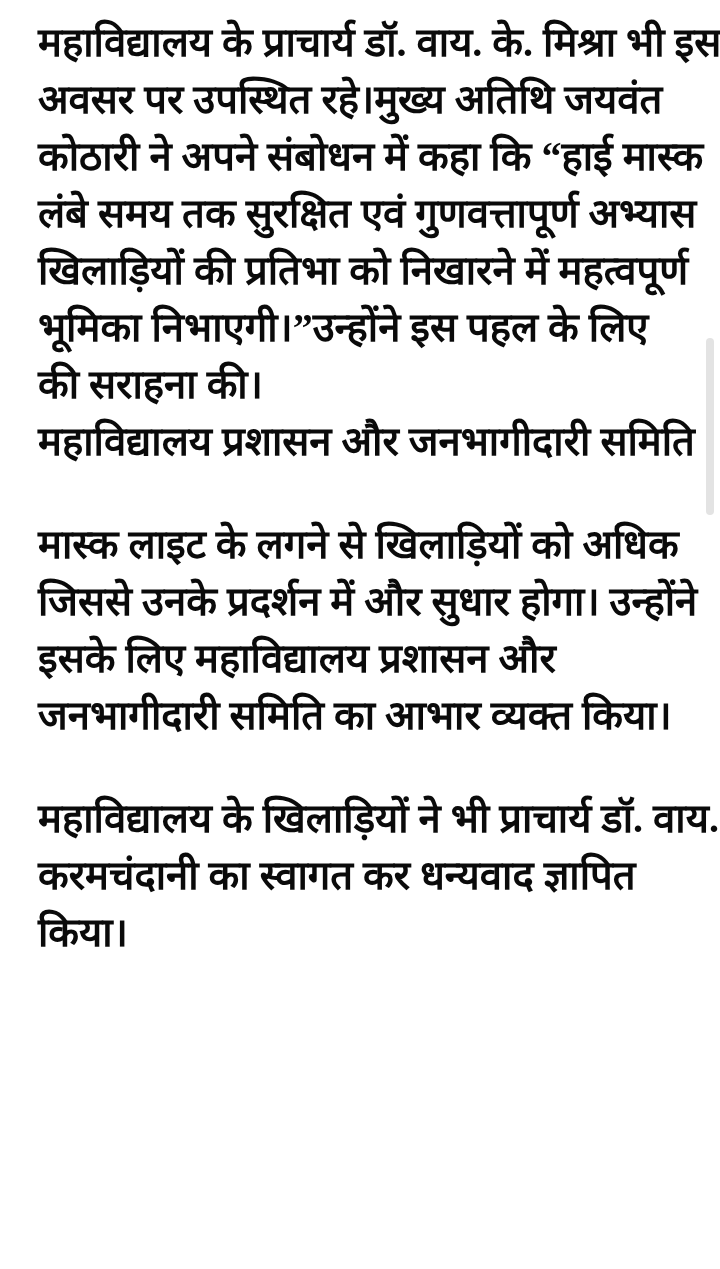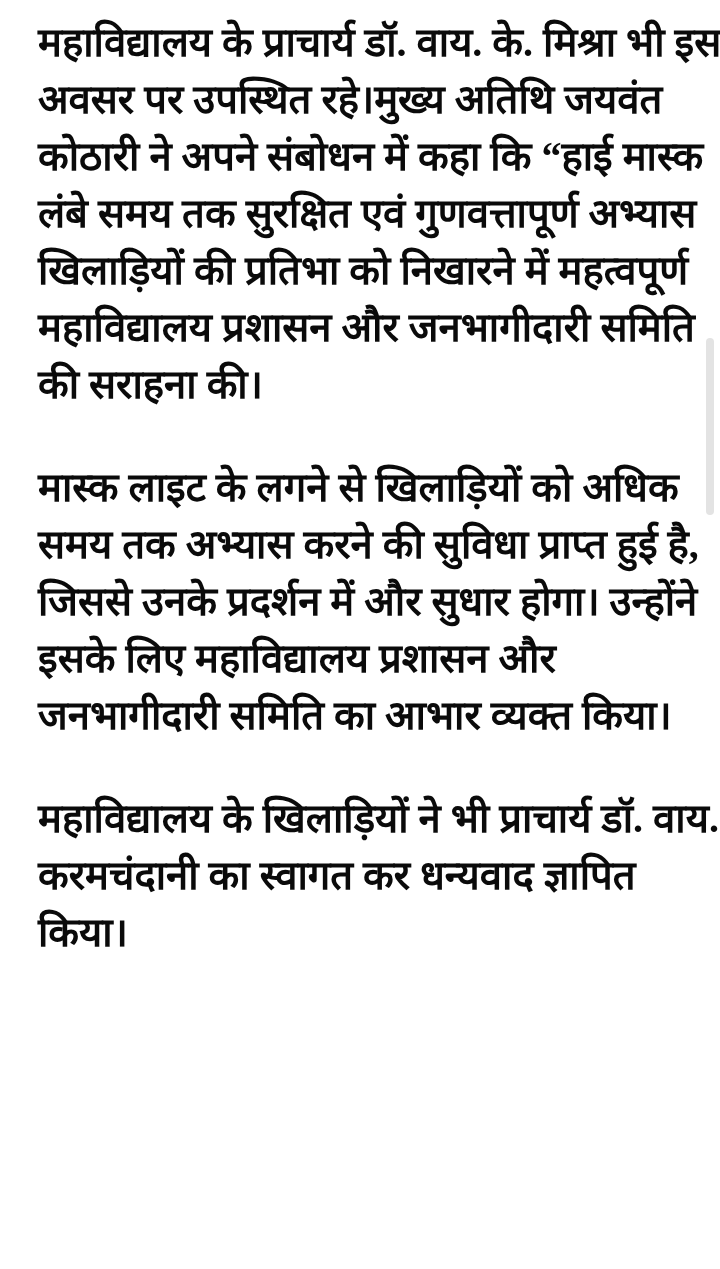--- a/index.html
+++ b/index.html
@@ -58,27 +58,27 @@
 <body style="background: rgb(255, 255, 255);">
 
 <div class="article" style="color: rgb(10, 10, 10);">
 
   <div class="para">
     <span class="line">महाविद्यालय के प्राचार्य डॉ. वाय. के. मिश्रा भी इस</span>
     <span class="line">अवसर पर उपस्थित रहे।मुख्य अतिथि जयवंत</span>
     <span class="line">कोठारी ने अपने संबोधन में कहा कि “हाई मास्क</span>
     <span class="line">लंबे समय तक सुरक्षित एवं गुणवत्तापूर्ण अभ्यास</span>
     <span class="line">खिलाड़ियों की प्रतिभा को निखारने में महत्वपूर्ण</span>
+    <span class="line">भूमिका निभाएगी।”उन्होंने इस पहल के लिए</span>
+    <span class="line">की सराहना की।</span>
     <span class="line">महाविद्यालय प्रशासन और जनभागीदारी समिति</span>
-    <span class="line">की सराहना की।</span>
   </div>
 
   <div class="para">
     <span class="line">मास्क लाइट के लगने से खिलाड़ियों को अधिक</span>
-    <span class="line">समय तक अभ्यास करने की सुविधा प्राप्त हुई है,</span>
     <span class="line">जिससे उनके प्रदर्शन में और सुधार होगा। उन्होंने</span>
     <span class="line">इसके लिए महाविद्यालय प्रशासन और</span>
     <span class="line">जनभागीदारी समिति का आभार व्यक्त किया।</span>
   </div>
 
   <div class="para">
     <span class="line">महाविद्यालय के खिलाड़ियों ने भी प्राचार्य डॉ. वाय.</span>
     <span class="line">करमचंदानी का स्वागत कर धन्यवाद ज्ञापित</span>
     <span class="line">किया।</span>
   </div>

